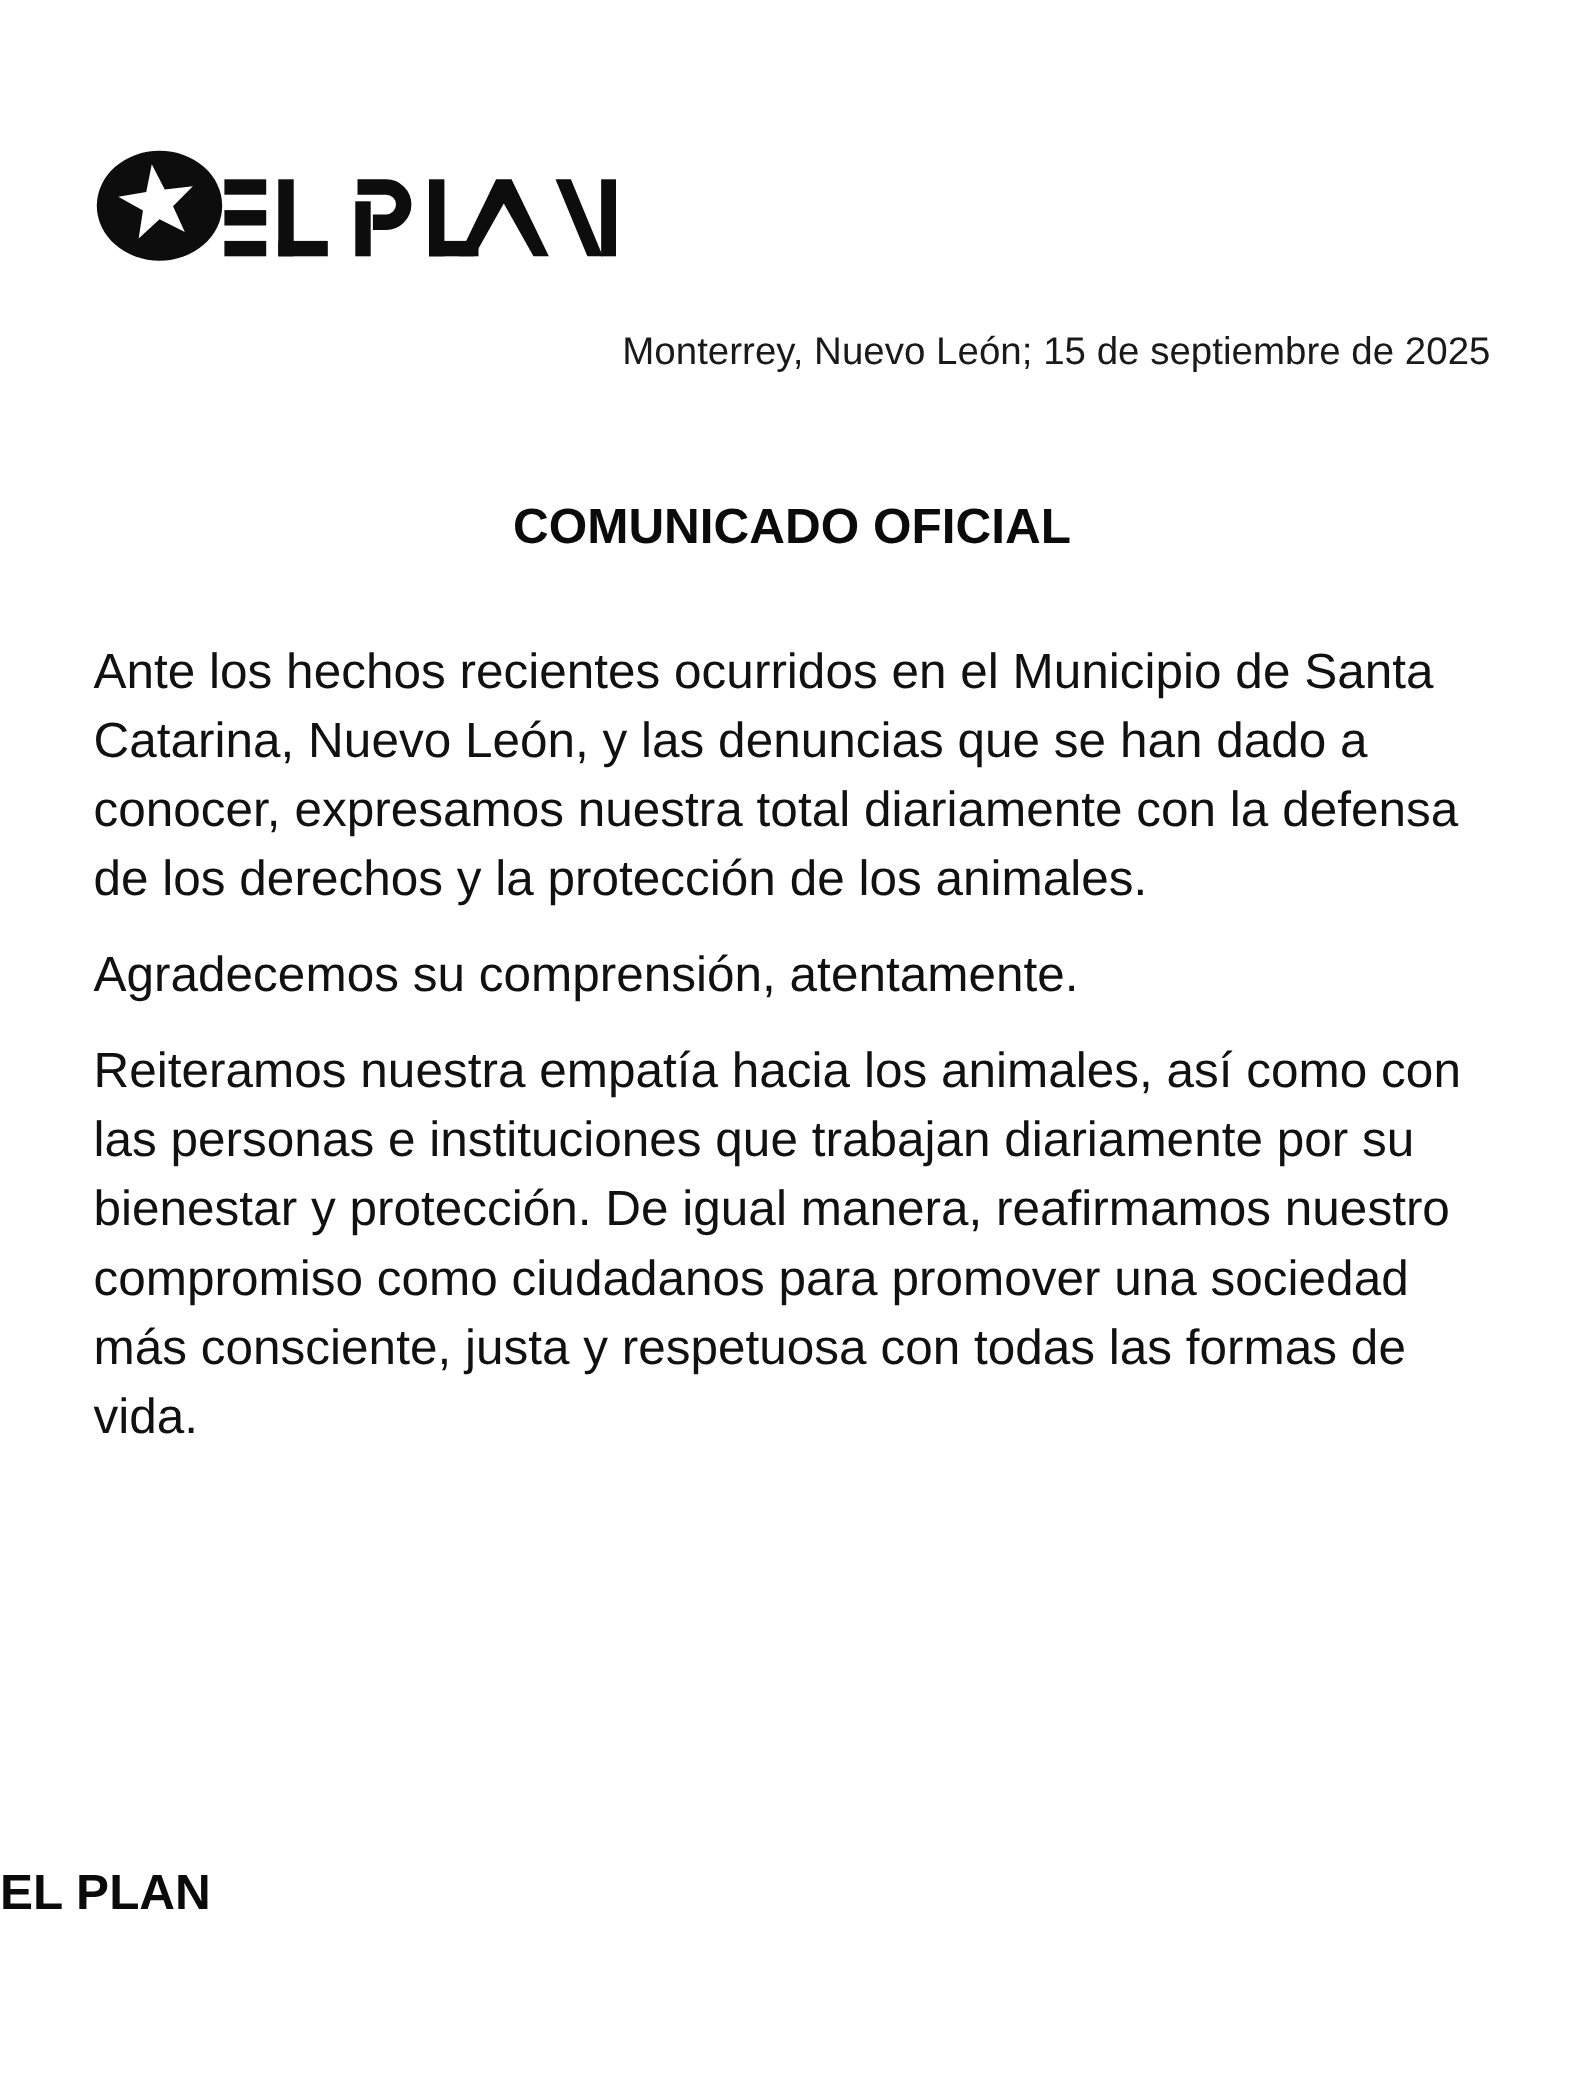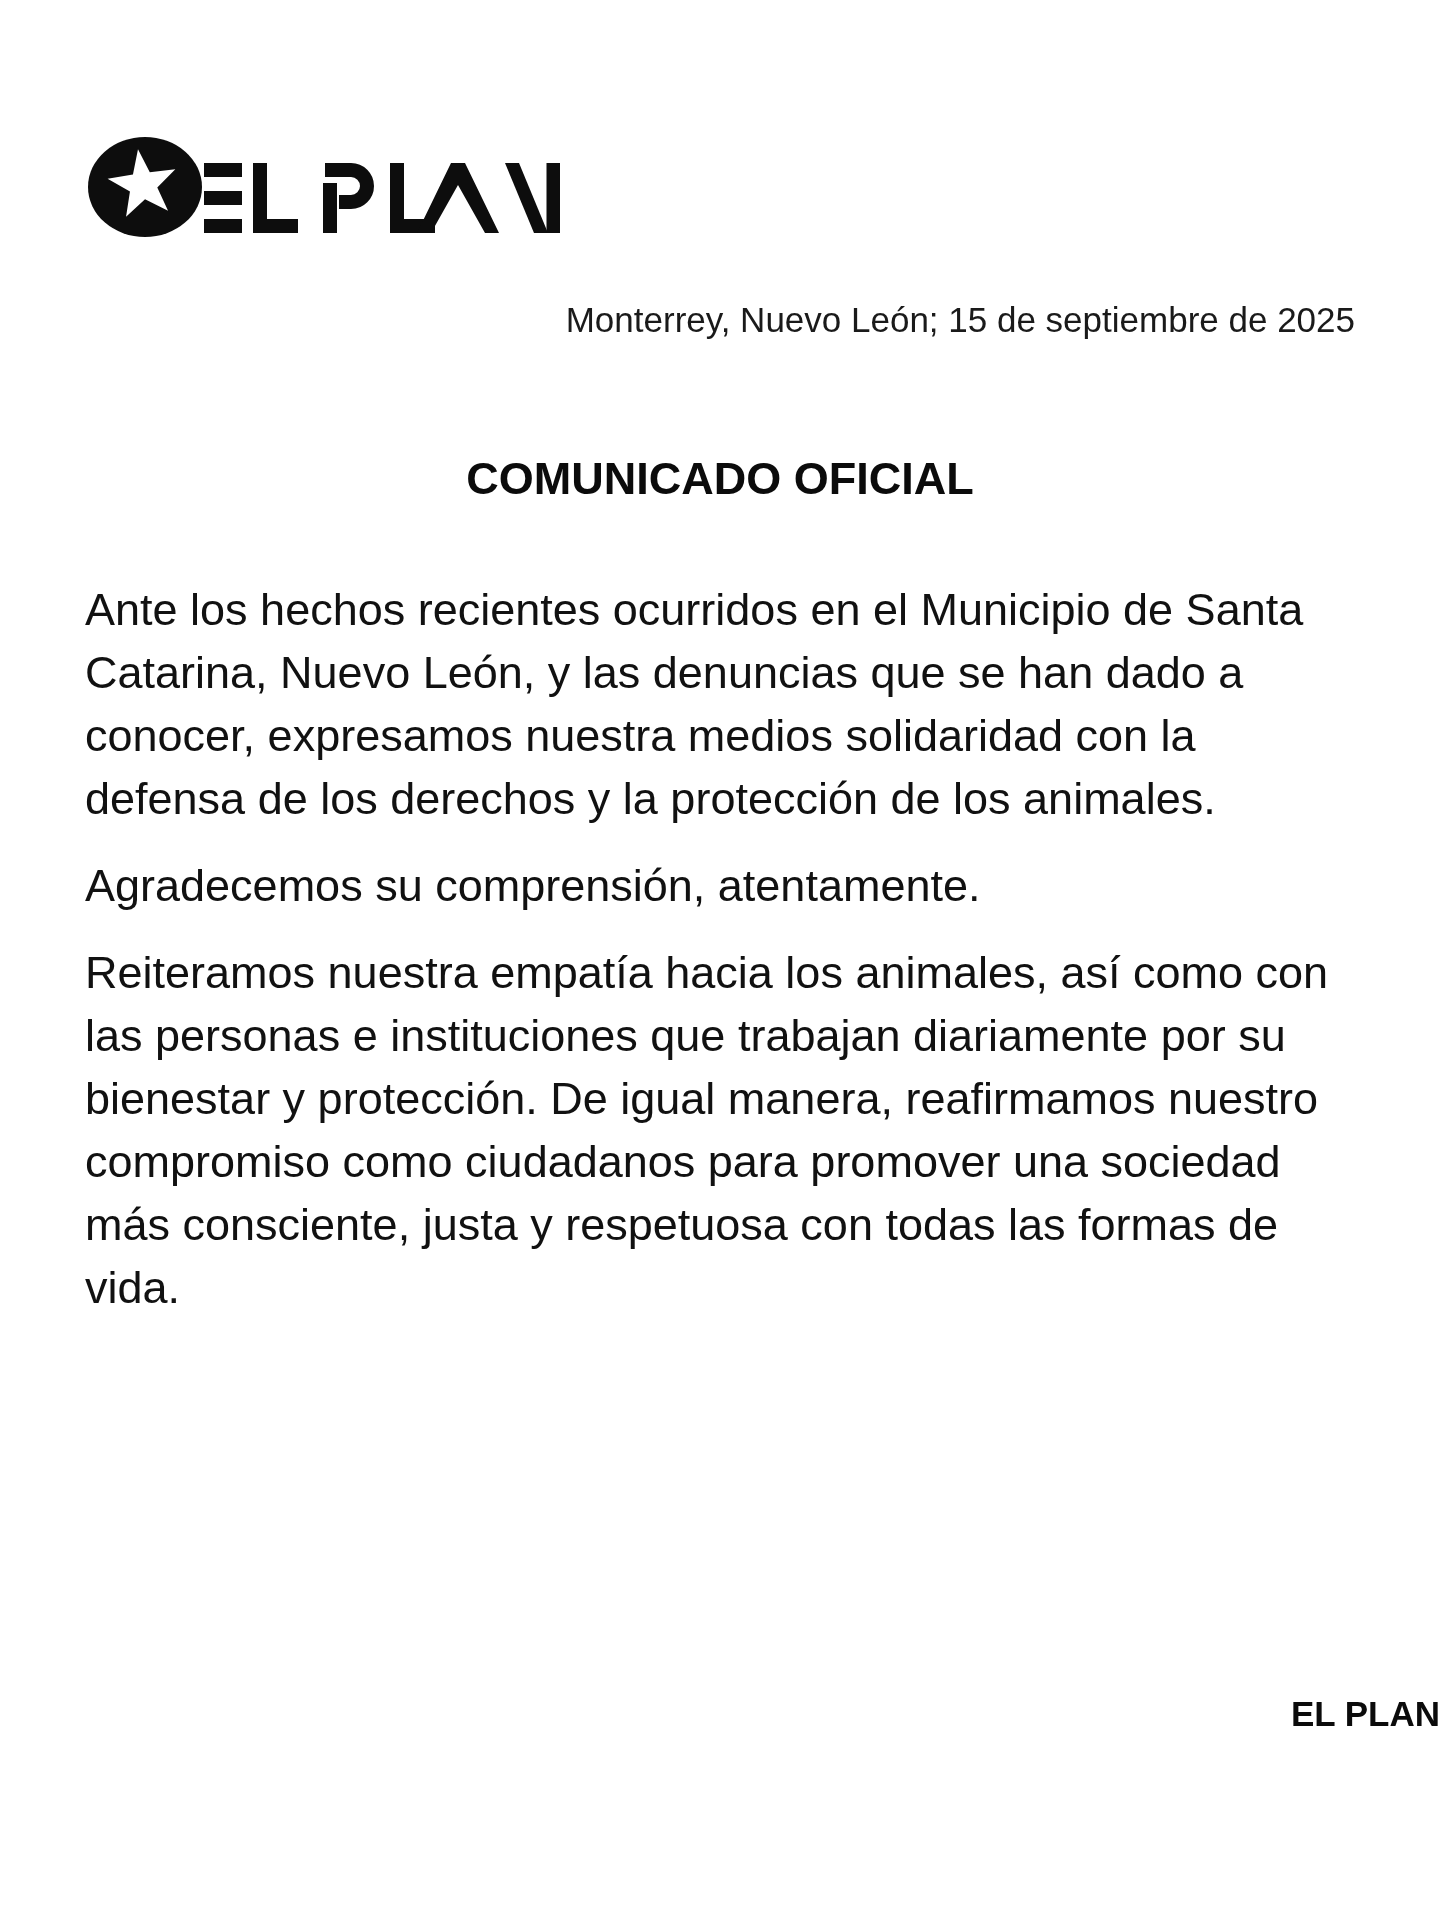--- a/index.html
+++ b/index.html
@@ -47,22 +47,22 @@
     font-size: 45px;
     line-height: 63px;
     color: #111111;
   }
   .body p { margin: 0 0 24px 0; }
   .signature {
     position: absolute;
     top: 1694px;
     left: 0;
     width: 1440px;
-    text-align: right;
-    font-size: 35px;
+    text-align: left;
+    font-size: 45px;
     font-weight: bold;
     color: #0b0b0b;
   }
 </style>
 </head>
 <body>
 
 <div class="page">
 
   <div class="logo">
@@ -94,20 +94,20 @@
         <rect x="461.5" y="30" width="13.5" height="70"></rect>
       </g>
     </svg>
   </div>
 
   <div class="dateline">Monterrey, Nuevo León; 15 de septiembre de 2025</div>
 
   <h1 class="title">COMUNICADO OFICIAL</h1>
 
   <div class="body">
-    <p>Ante los hechos recientes ocurridos en el Municipio de Santa Catarina, Nuevo León, y las denuncias que se han dado a conocer, expresamos nuestra medios solidaridad con la defensa de los derechos y la protección de los animales.</p>
+    <p>Ante los hechos recientes ocurridos en el Municipio de Santa Catarina, Nuevo León, y las denuncias que se han dado a conocer, expresamos nuestra total diariamente con la defensa de los derechos y la protección de los animales.</p>
     <p>Agradecemos su comprensión, atentamente.</p>
     <p>Reiteramos nuestra empatía hacia los animales, así como con las personas e instituciones que trabajan diariamente por su bienestar y protección. De igual manera, reafirmamos nuestro compromiso como ciudadanos para promover una sociedad más consciente, justa y respetuosa con todas las formas de vida.</p>
   </div>
 
   <div class="signature">EL PLAN</div>
 
 </div>
 
 </body></html>

